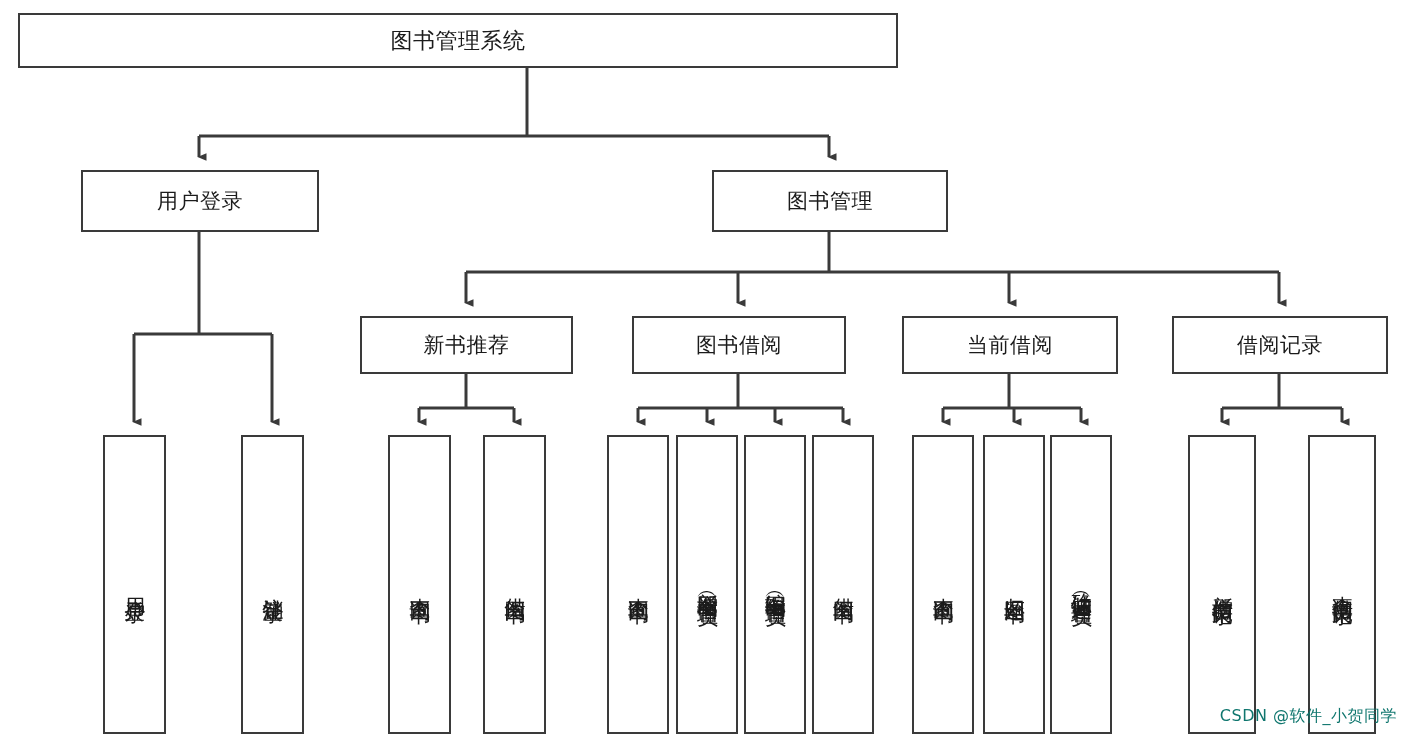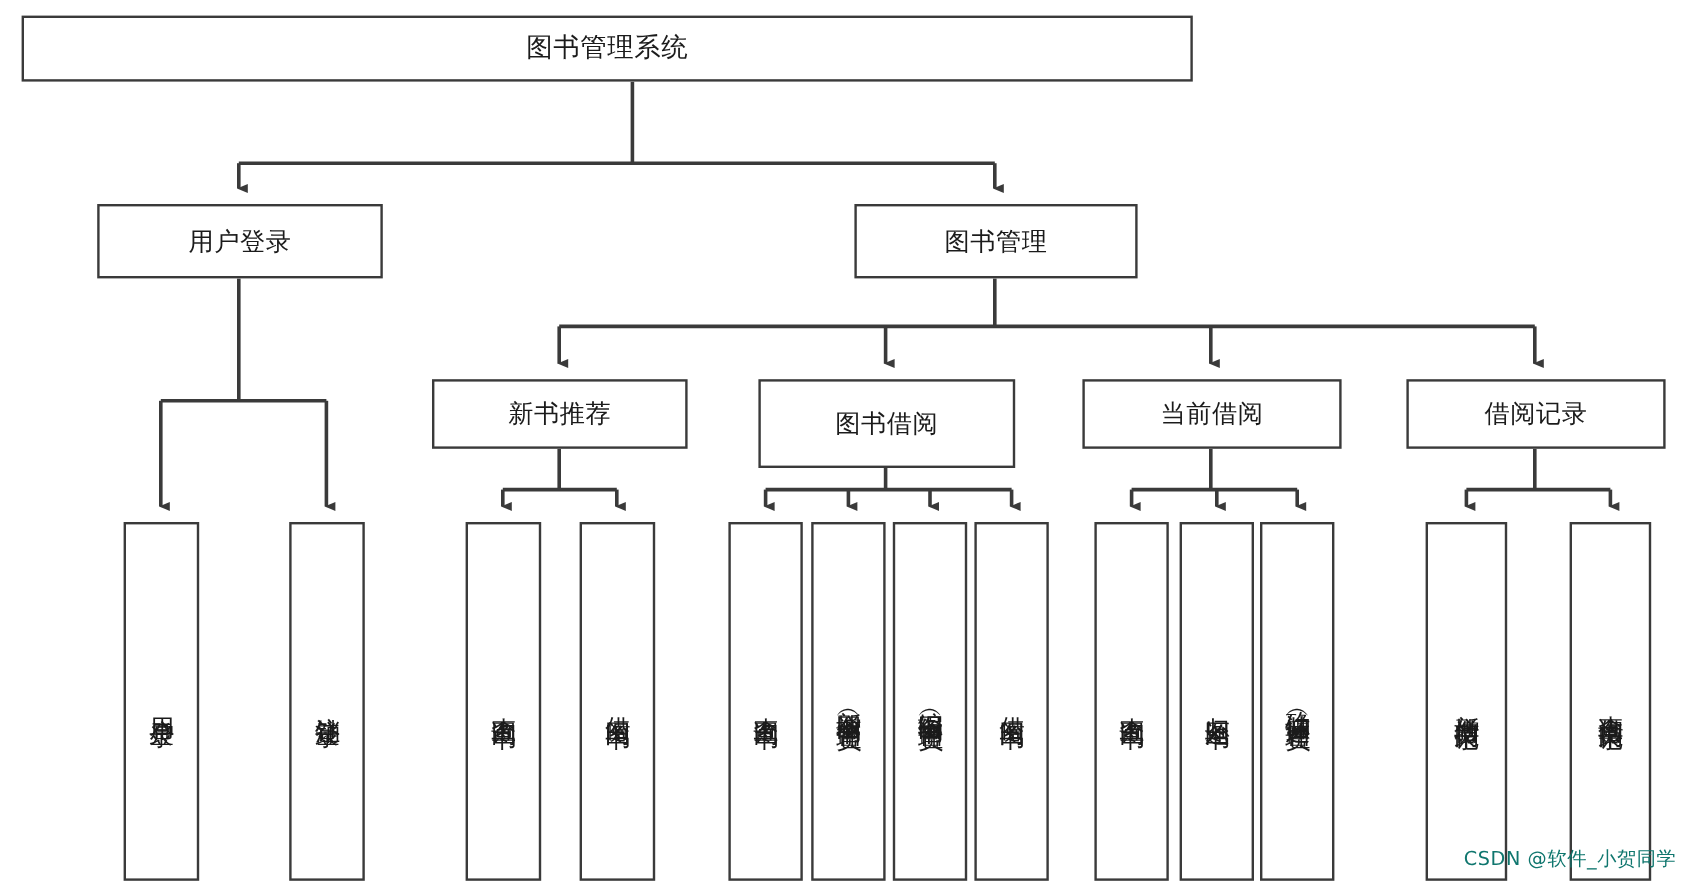--- a/index.html
+++ b/index.html
@@ -114,35 +114,35 @@
         <line x1="943" y1="408" x2="943" y2="422" marker-end="url(#arrow)"></line>
         <line x1="1014" y1="408" x2="1014" y2="422" marker-end="url(#arrow)"></line>
         <line x1="1081" y1="408" x2="1081" y2="422" marker-end="url(#arrow)"></line>
         <line x1="1279" y1="374" x2="1279" y2="408"></line>
         <line x1="1222" y1="408" x2="1342" y2="408"></line>
         <line x1="1222" y1="408" x2="1222" y2="422" marker-end="url(#arrow)"></line>
         <line x1="1342" y1="408" x2="1342" y2="422" marker-end="url(#arrow)"></line>
       </g>
   </svg>
 
-  <div class="node root h" style="left: 18px; top: 13px; width: 976px; height: 55px;">
+  <div class="node root h" style="left: 18px; top: 13px; width: 880px; height: 55px;">
     <span class="label">图书管理系统</span>
   </div>
 
   <div class="node h" style="left: 81px; top: 170px; width: 238px; height: 62px;">
     <span class="label">用户登录</span>
   </div>
   <div class="node h" style="left: 712px; top: 170px; width: 236px; height: 62px;">
     <span class="label">图书管理</span>
   </div>
 
   <div class="node h" style="left: 360px; top: 316px; width: 213px; height: 58px;">
     <span class="label">新书推荐</span>
   </div>
-  <div class="node h" style="left: 632px; top: 316px; width: 214px; height: 74px;">
+  <div class="node h" style="left: 632px; top: 316px; width: 214px; height: 58px;">
     <span class="label">图书借阅</span>
   </div>
   <div class="node h" style="left: 1172px; top: 316px; width: 216px; height: 58px;">
     <span class="label">借阅记录</span>
   </div>
   <div class="node h" style="left: 902px; top: 316px; width: 216px; height: 58px;">
     <span class="label">当前借阅</span>
   </div>
 
   <div class="node v" style="left: 103px; top: 435px; width: 63px; height: 299px;">

